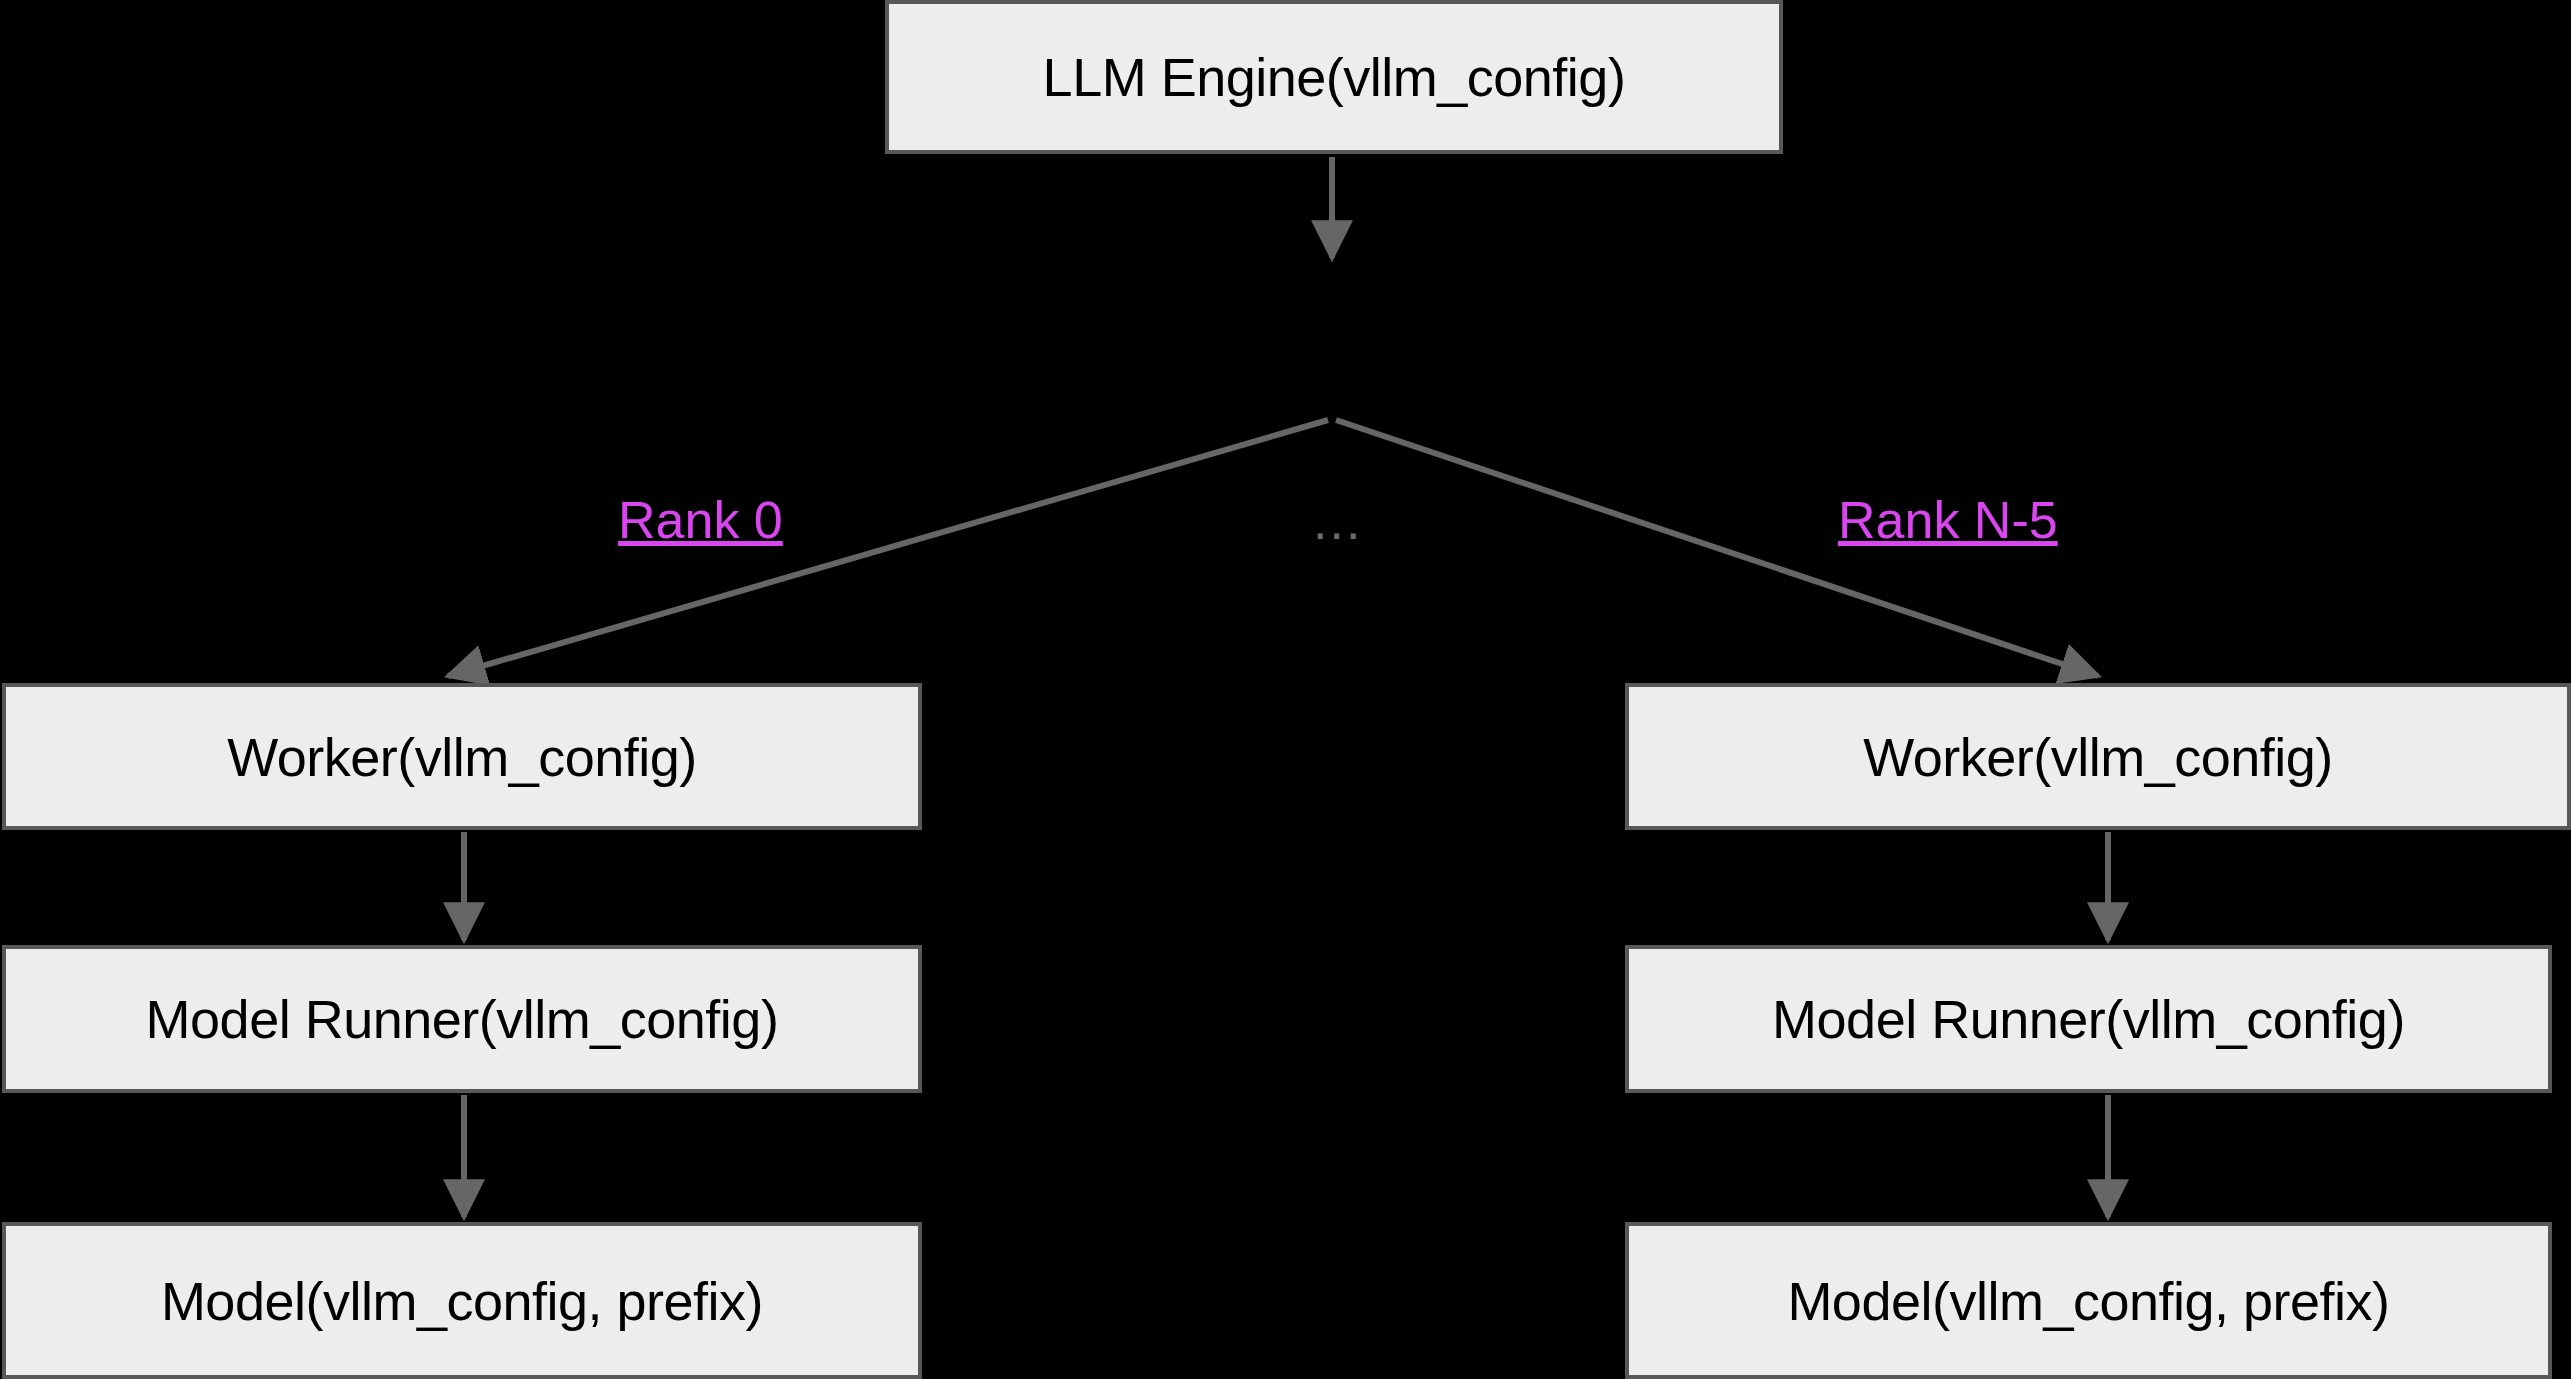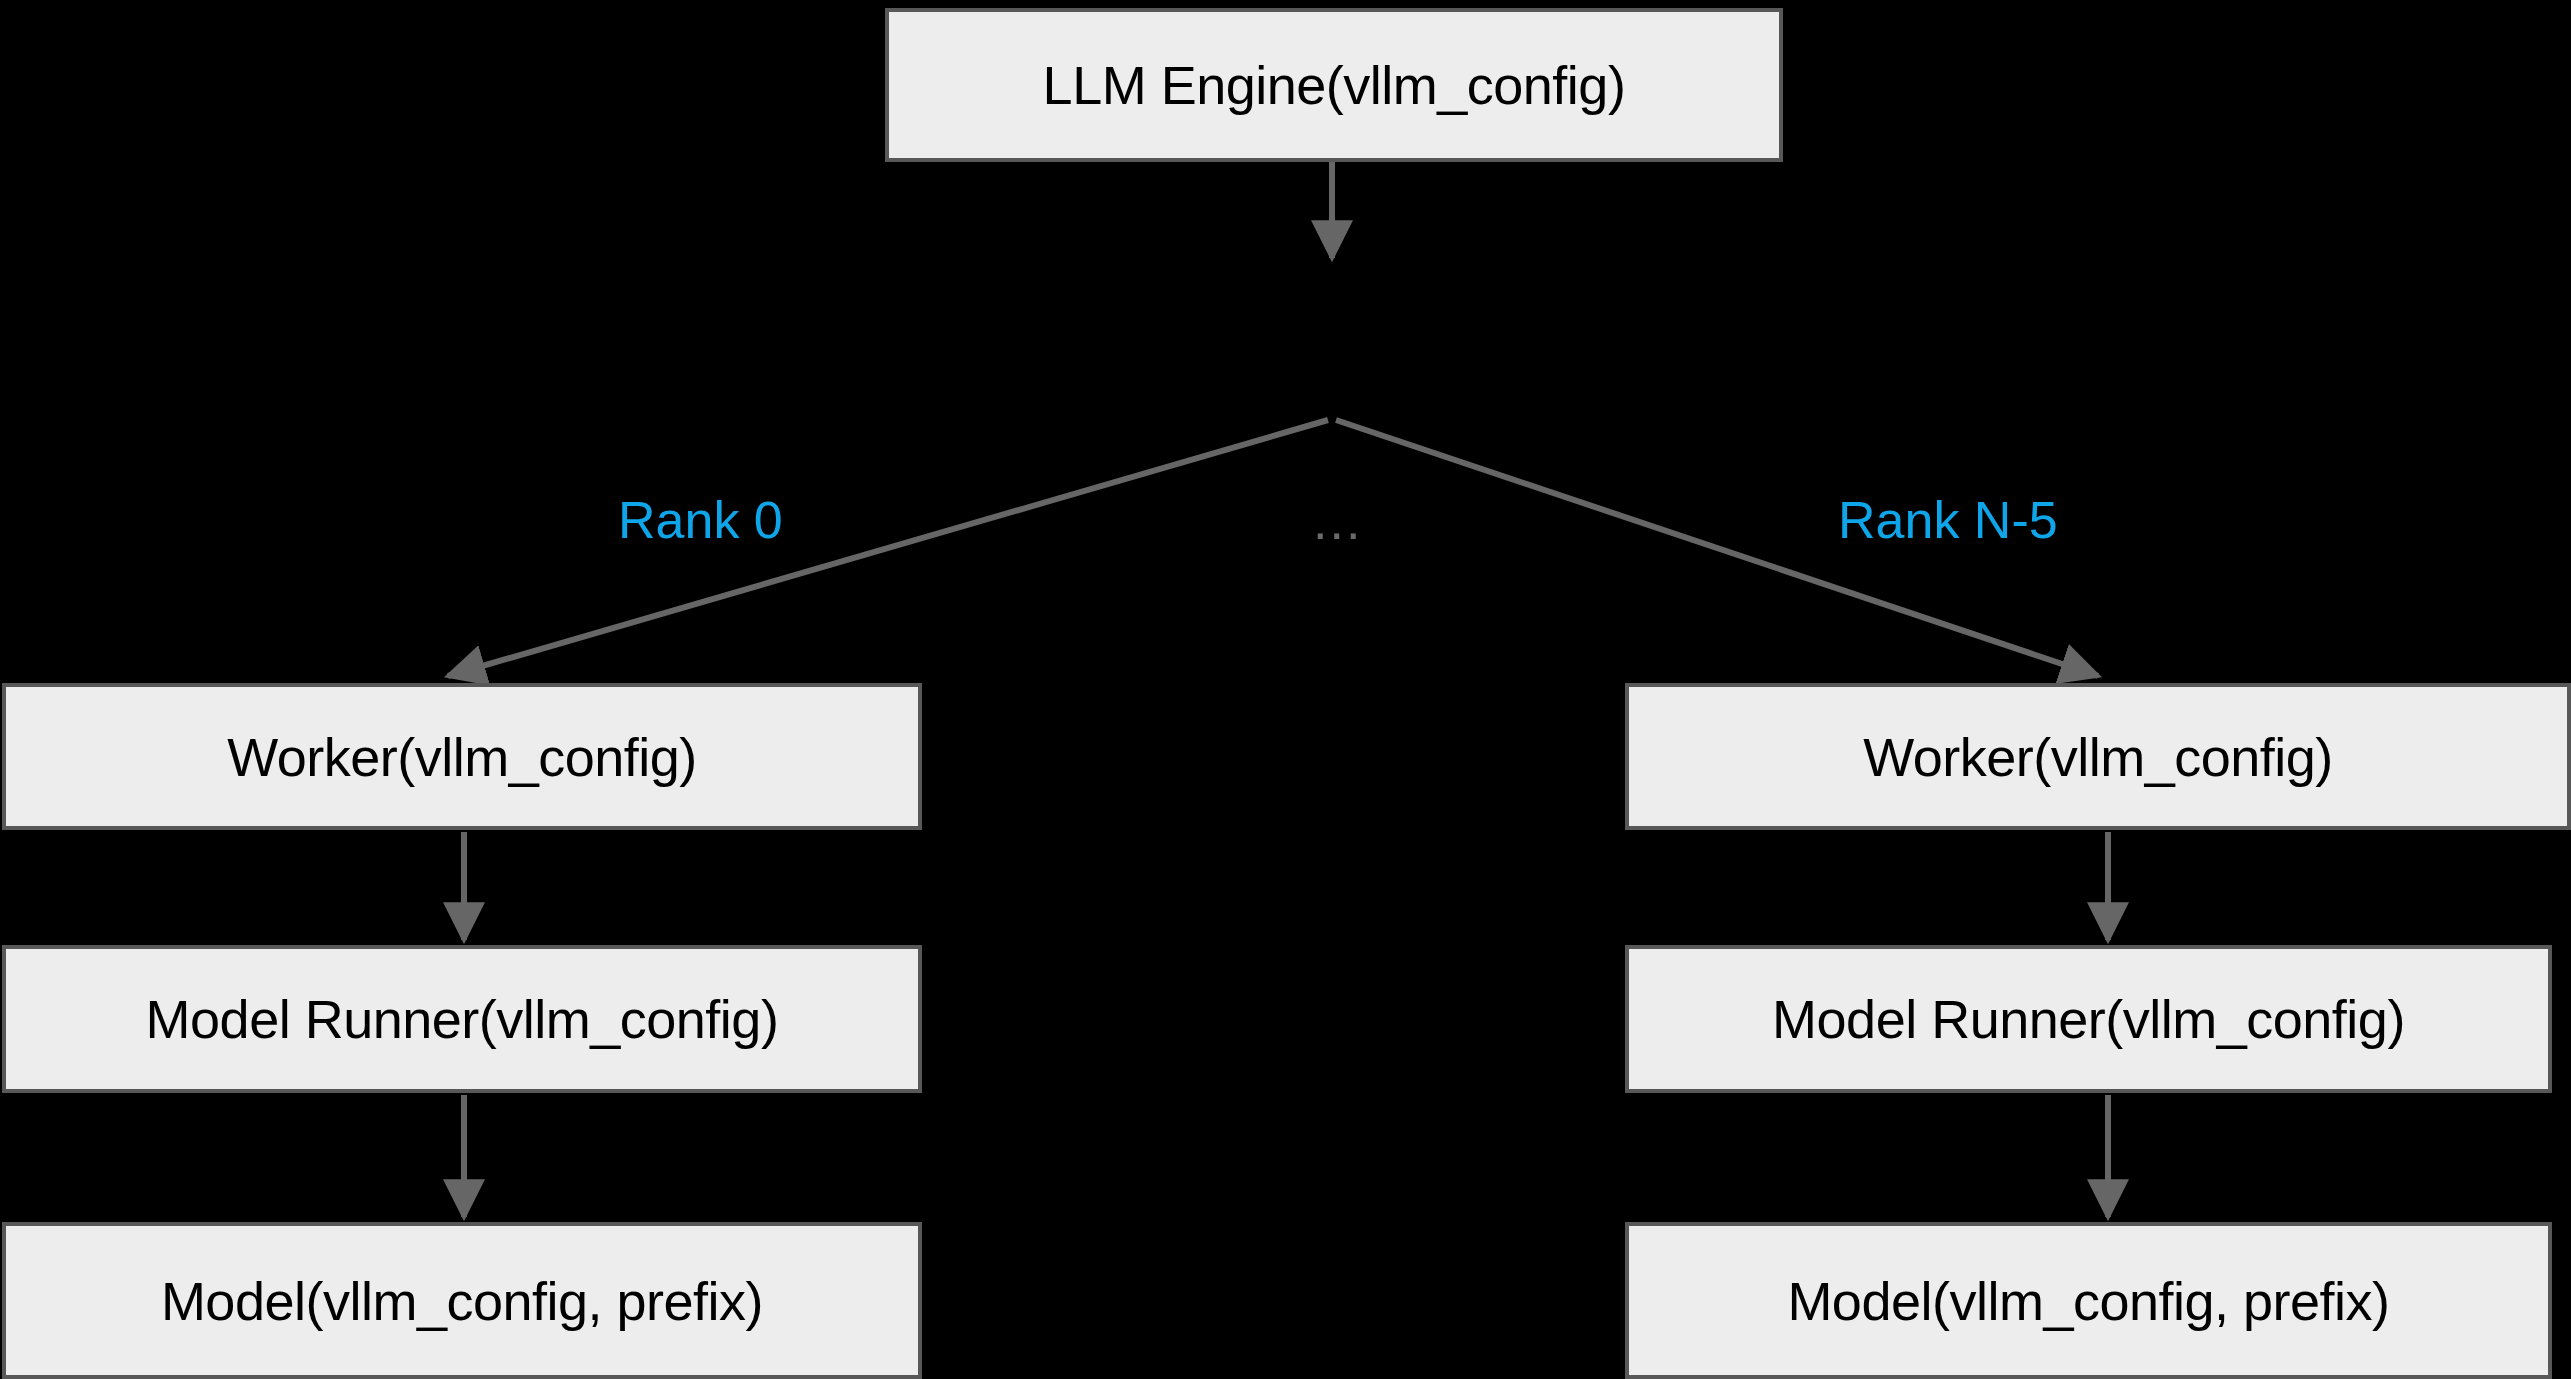--- a/index.html
+++ b/index.html
@@ -39,37 +39,38 @@
     letter-spacing: -0.5px;
     white-space: nowrap;
     font-family: "Liberation Sans", sans-serif;
   }
   .node-label {
     display: block;
     line-height: 1;
   }
   .edge-label {
     position: absolute;
-    color: #0ea5e9;
+    color: #d946ef;
     font-size: 52px;
     font-family: "Liberation Sans", sans-serif;
     white-space: nowrap;
     letter-spacing: 0px;
+    text-decoration: underline;
   }
   .ellipsis-label {
     position: absolute;
     color: #6b6b6b;
     font-size: 52px;
     font-family: "Liberation Sans", sans-serif;
     line-height: 0.45;
     letter-spacing: 2px;
   }
 
   
-  #node-llm-engine    { left: 885px;  top: 8px;    width: 898px;  height: 154px; }
+  #node-llm-engine    { left: 885px;  top: 0;    width: 898px;  height: 154px; }
   #node-executor      { left: 873px;  top: 263px;  width: 912px;  height: 155px; }
   #node-worker-0      { left: 2px;    top: 683px;  width: 920px;  height: 147px; }
   #node-runner-0      { left: 2px;    top: 945px;  width: 920px;  height: 148px; }
   #node-model-0       { left: 2px;    top: 1222px; width: 920px;  height: 157px; }
   #node-worker-n      { left: 1625px; top: 683px;  width: 946px;  height: 147px; }
   #node-runner-n      { left: 1625px; top: 945px;  width: 927px;  height: 148px; }
   #node-model-n       { left: 1625px; top: 1222px; width: 927px;  height: 157px; }
 
   
   #label-rank-0   { left: 618px;  top: 490px; }

